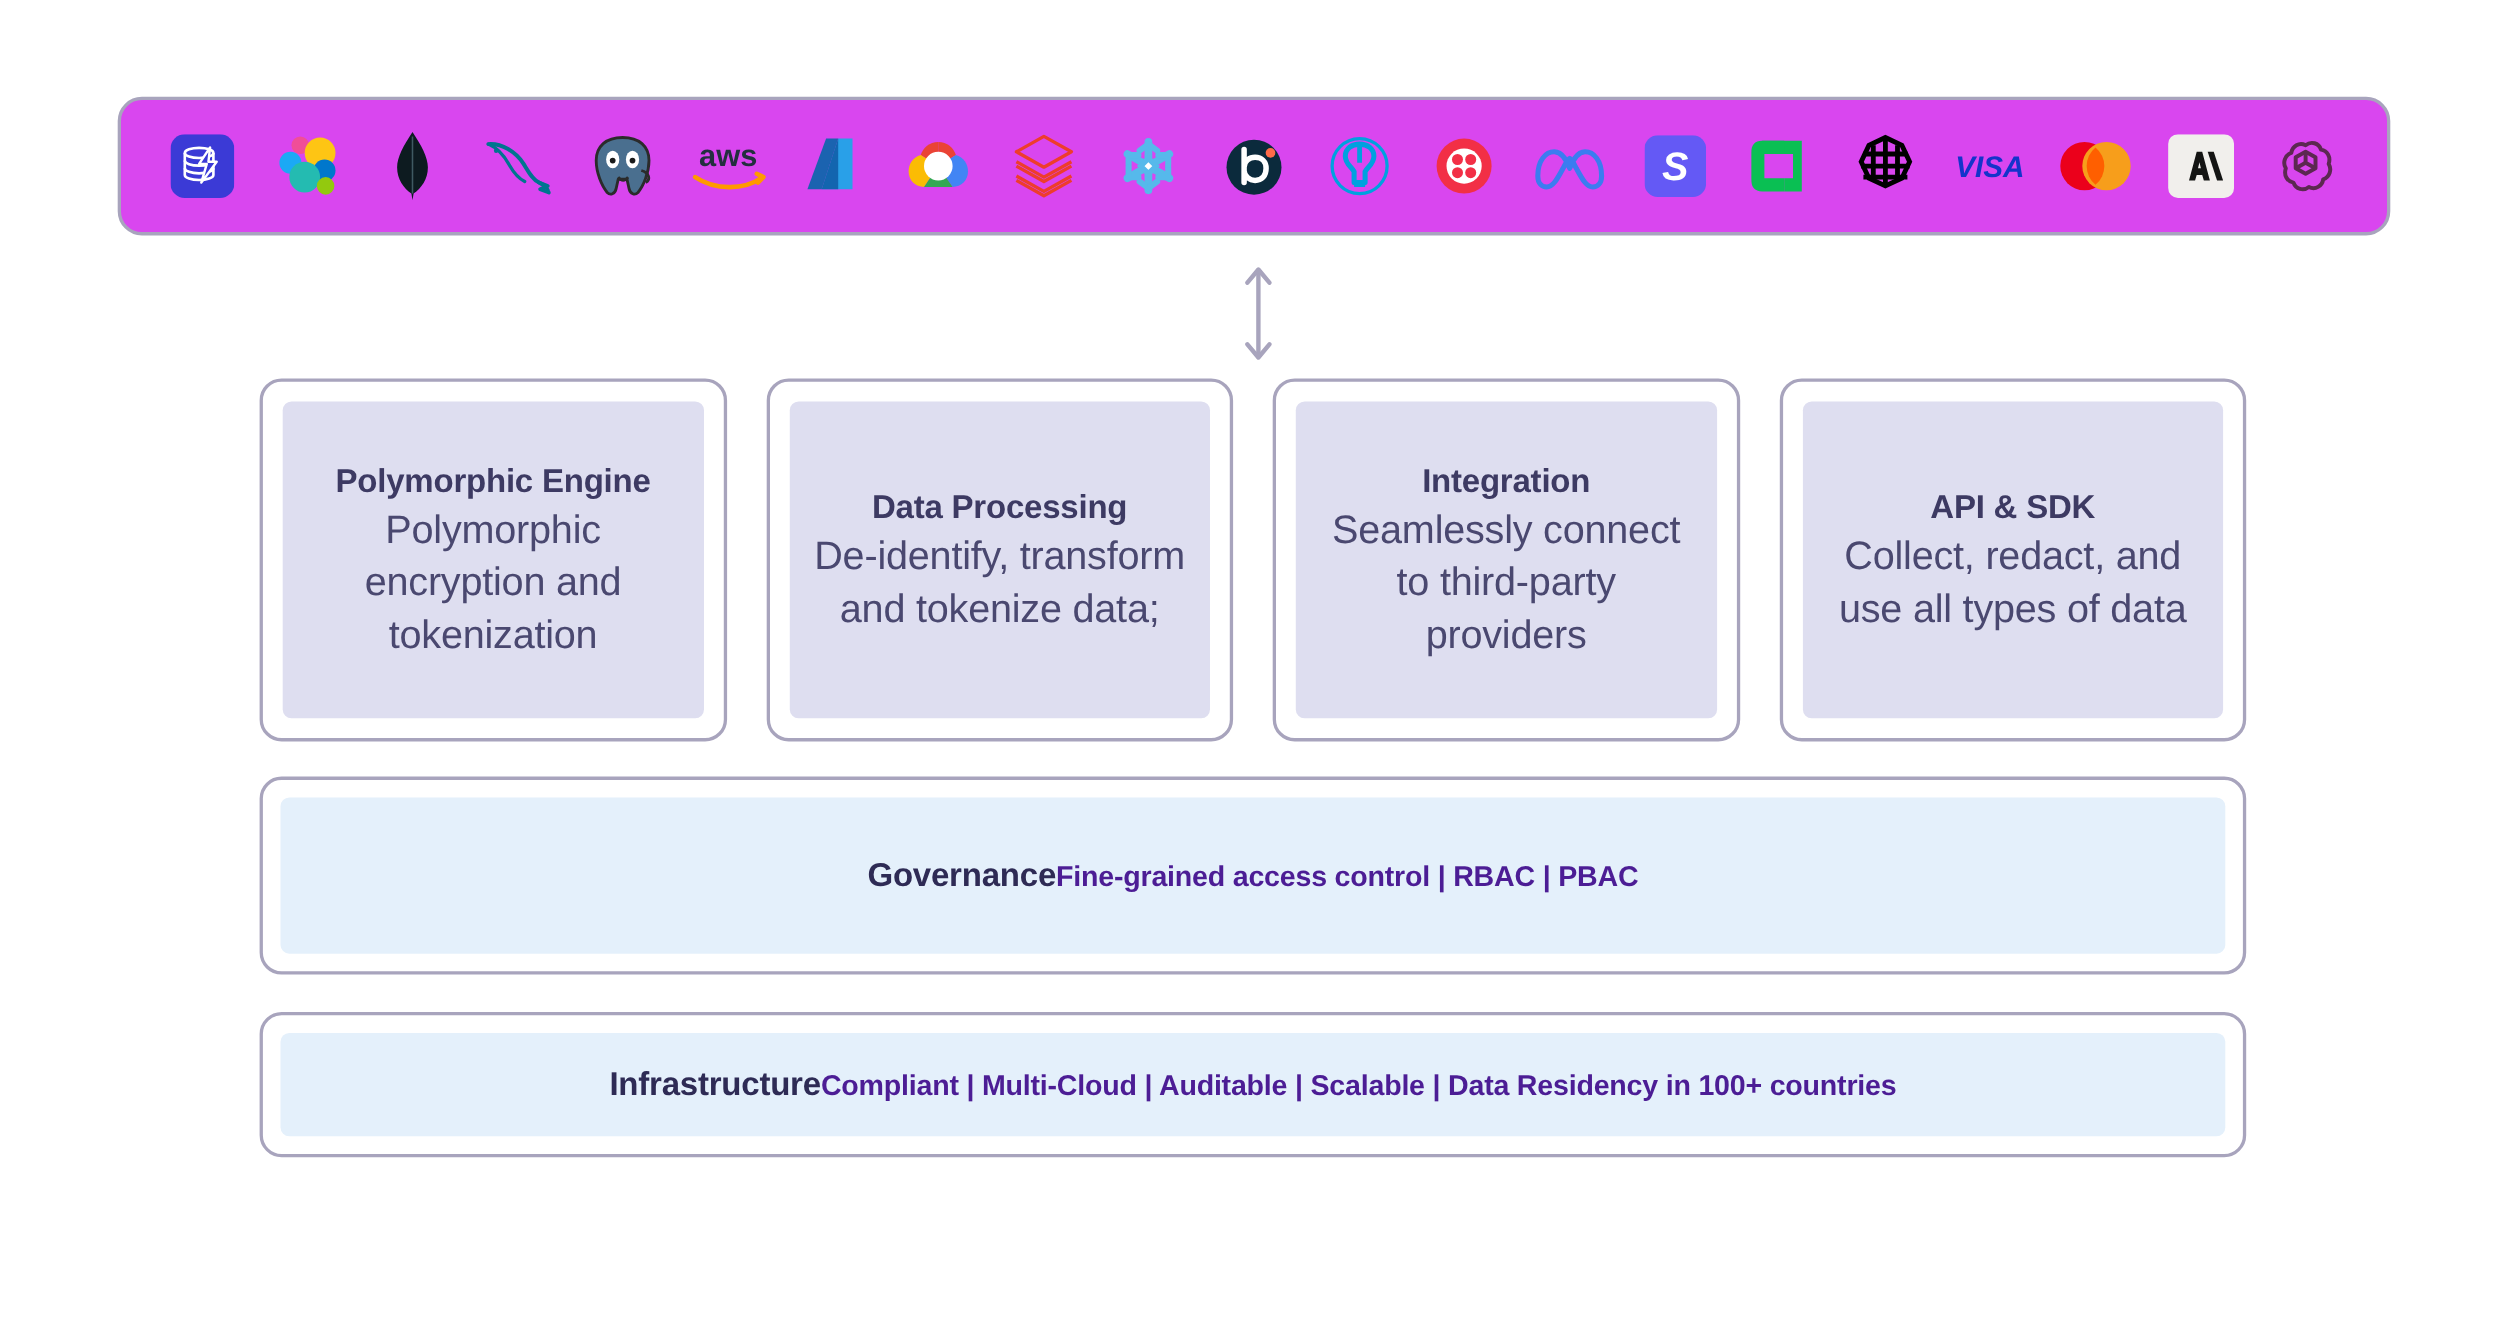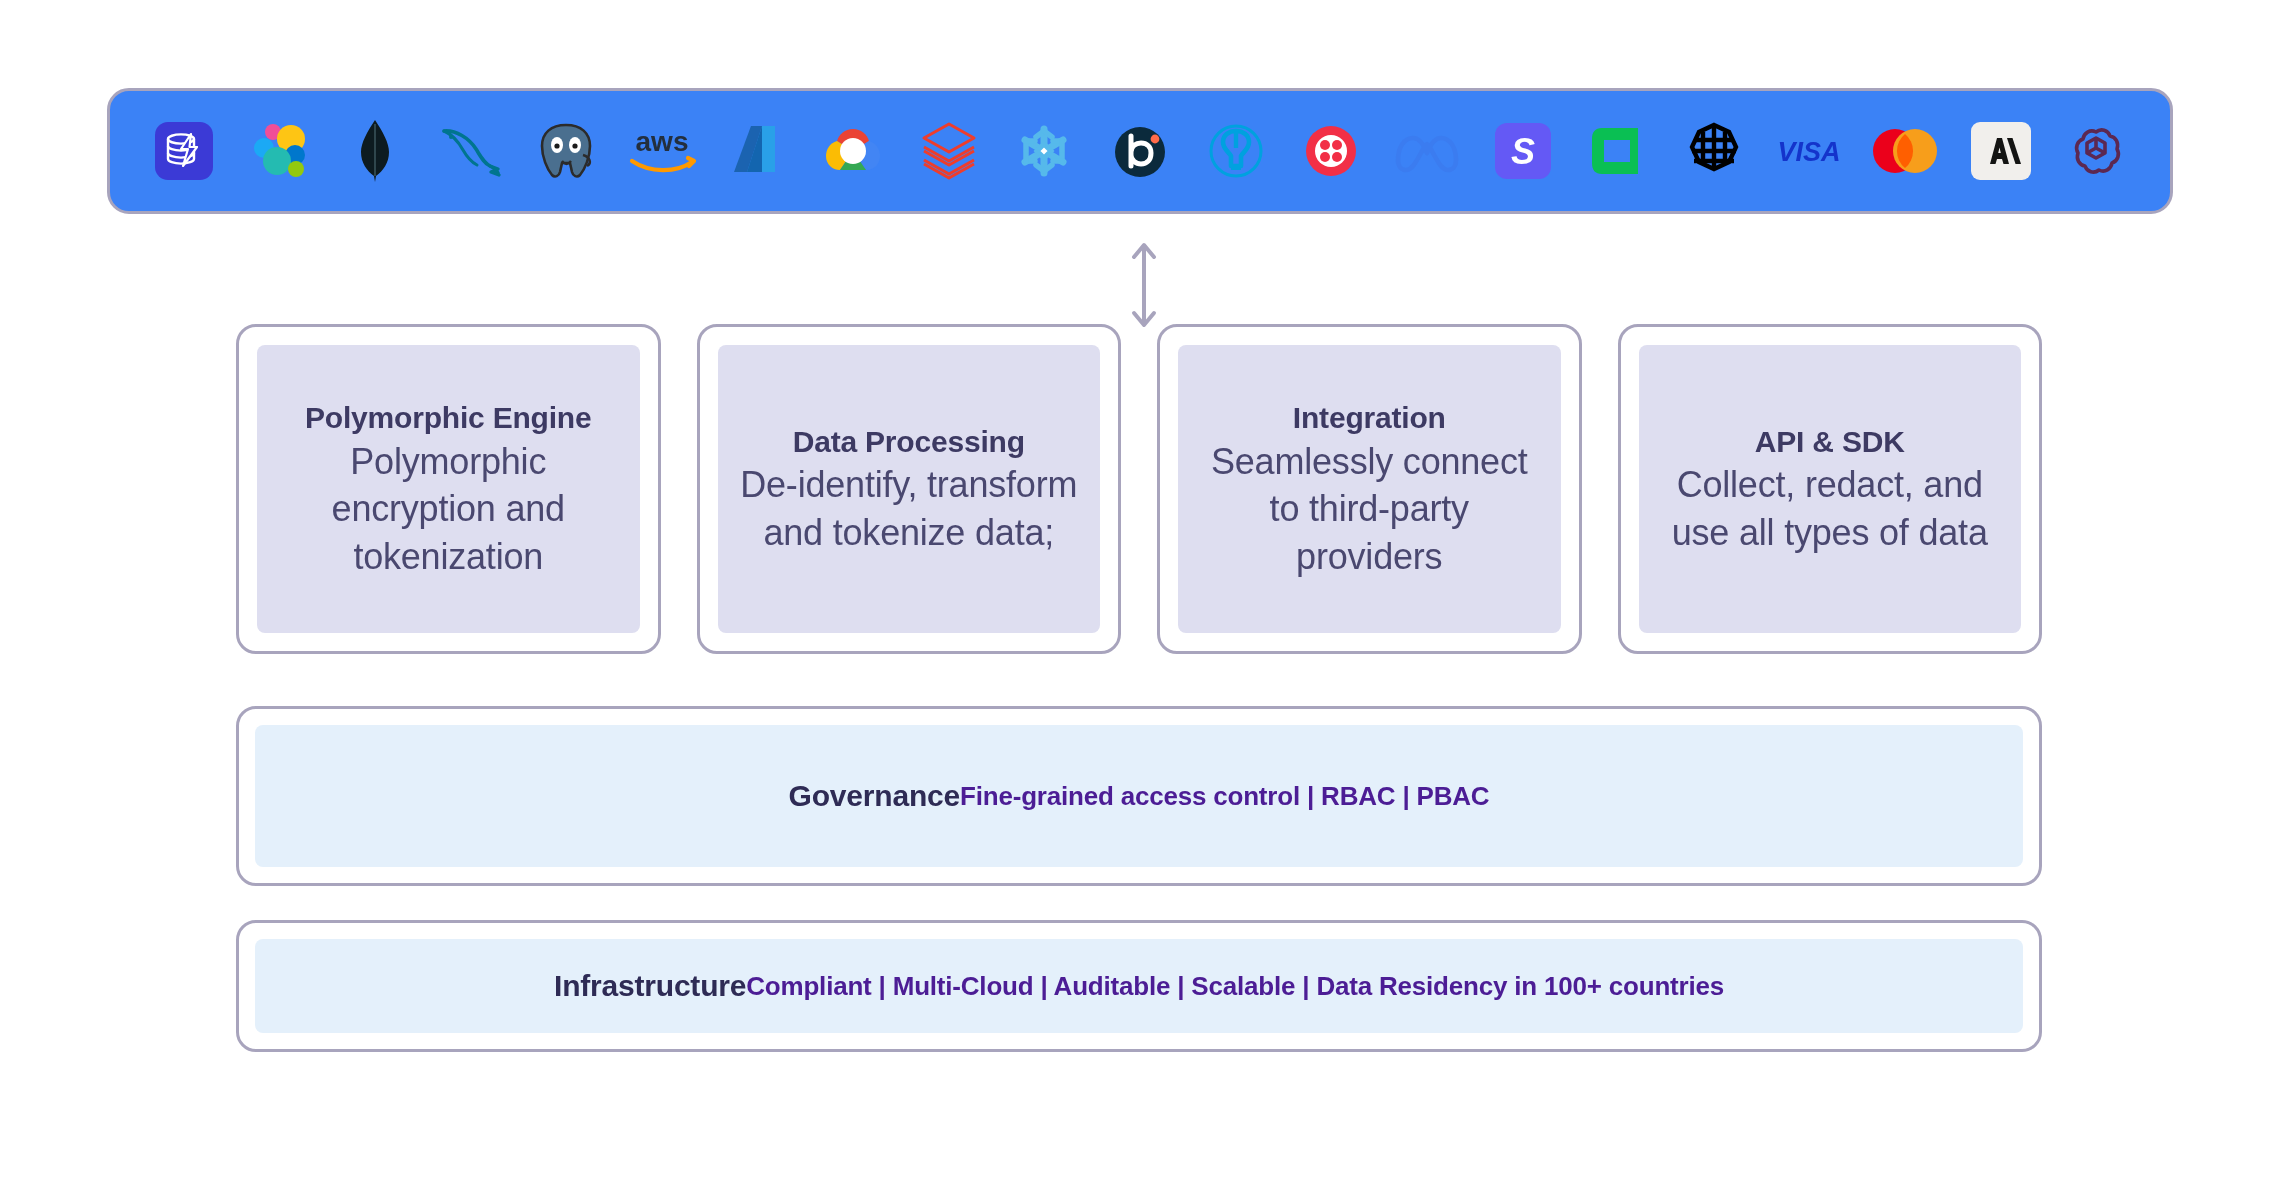--- a/index.html
+++ b/index.html
@@ -15,21 +15,21 @@
 
   
   .logo-bar {
     position: absolute;
     left: 107px;
     top: 88px;
     width: 2066px;
     height: 126px;
     border: 3px solid #a8a4bd;
     border-radius: 22px;
-    background: #3b82f6;
+    background: #d946ef;
     display: flex;
     align-items: center;
     justify-content: space-between;
     padding: 0 26px;
   }
   .logo-cell {
     flex: 1 1 0;
     height: 78px;
     display: flex;
     align-items: center;
@@ -43,21 +43,21 @@
     left: 1126px;
     top: 240px;
     width: 36px;
     height: 90px;
   }
 
   
   .cards-row {
     position: absolute;
     left: 236px;
-    top: 324px;
+    top: 344px;
     width: 1806px;
     height: 330px;
     display: flex;
     gap: 36px;
   }
   .card {
     flex: 1 1 0;
     border: 3px solid #a8a4bd;
     border-radius: 20px;
     background: #ffffff;

